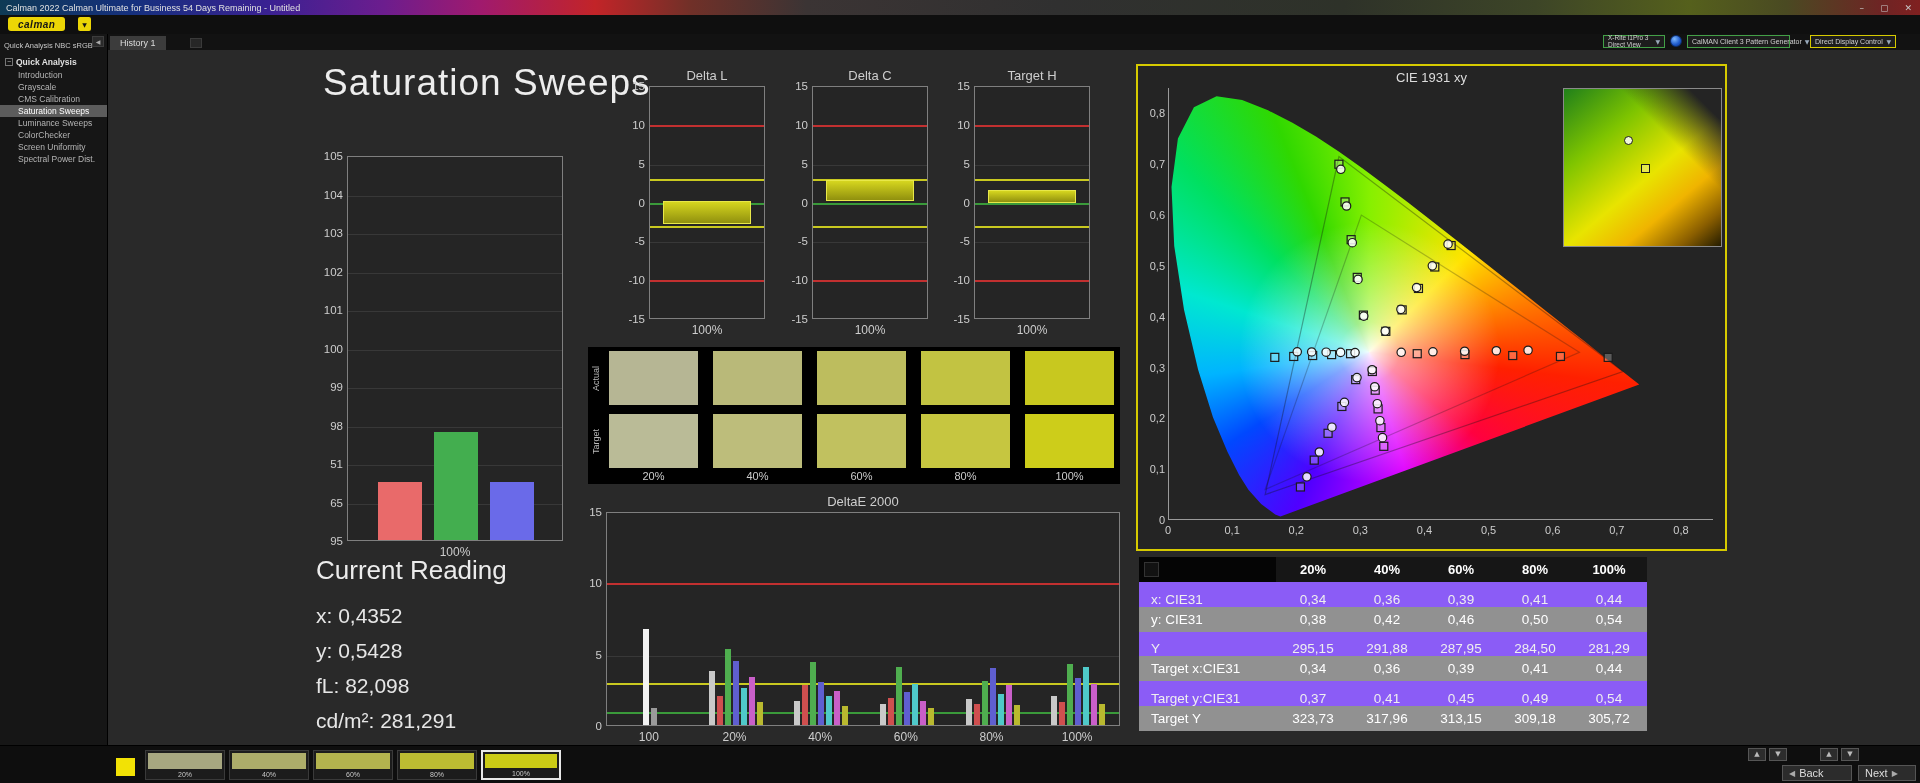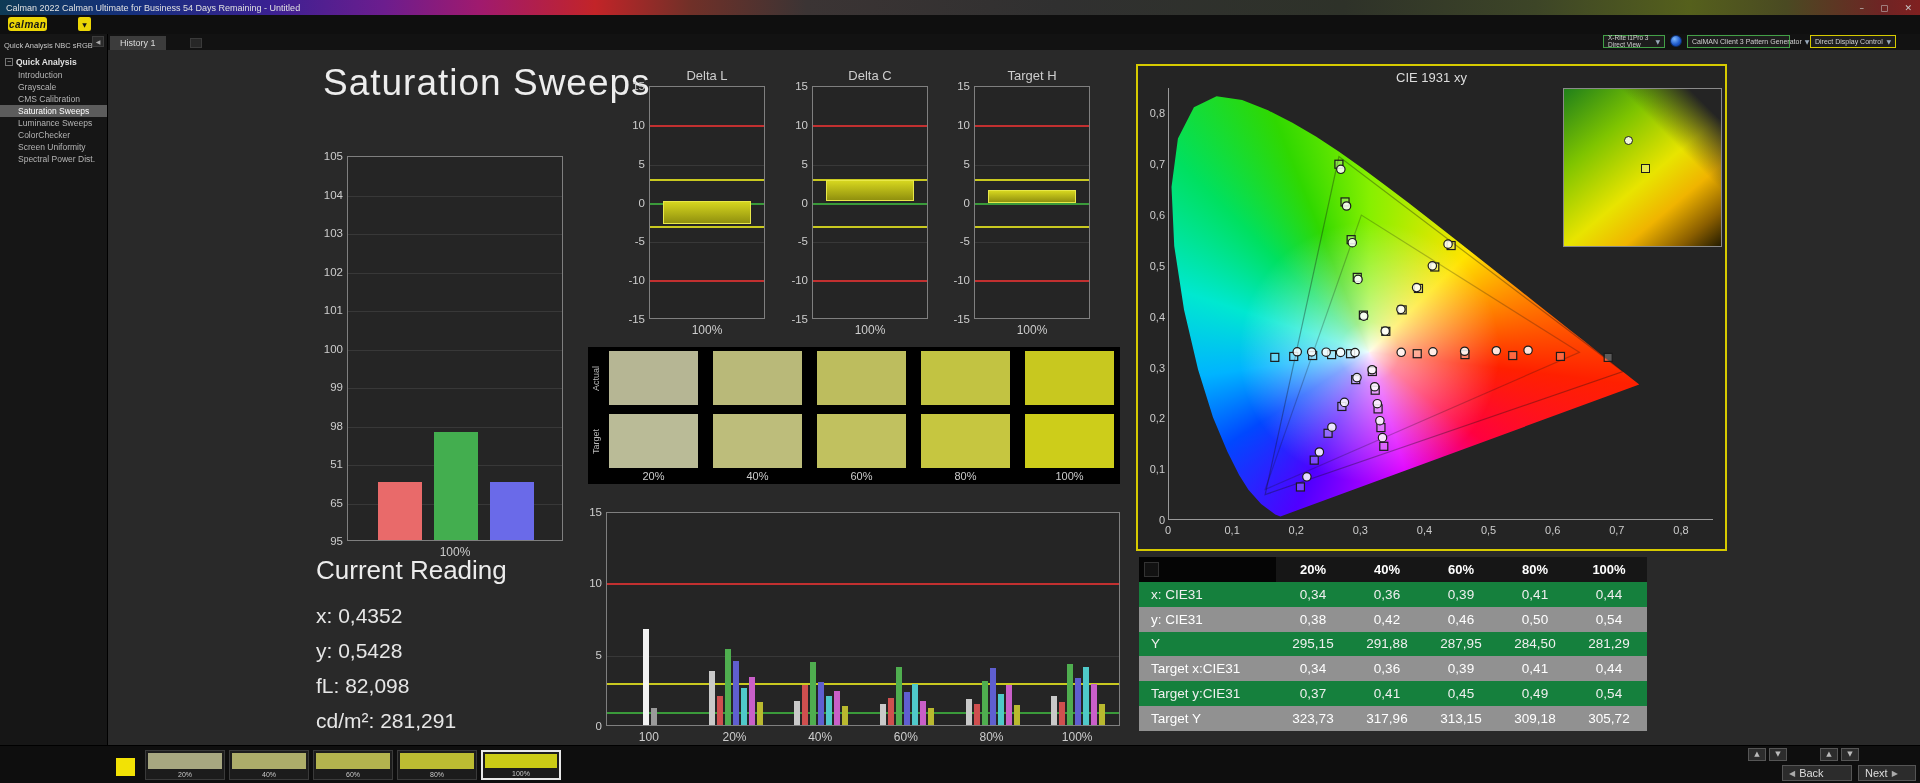--- a/index.html
+++ b/index.html
@@ -9,21 +9,21 @@
   
   .titlebar { position:absolute; left:0; top:0; width:1920px; height:15px; display:flex; align-items:center;
     background:linear-gradient(90deg,#0e3a55 0%,#16307e 7%,#3a2192 14%,#6c1d8e 20%,#a01a6e 25%,#c22428 31%,#703028 36%,#3b3434 42%,#303030 55%,#2e3229 70%,#3d4527 80%,#55601c 88%,#4a4a22 93%,#6e2424 98%,#802020 100%); }
   .title-text { font-size:9px; color:#e0e0e0; padding-left:6px; white-space:nowrap; }
   .win-controls { position:absolute; right:8px; top:0; height:15px; display:flex; gap:16px; align-items:center; font-size:9px; color:#c8c8c8; }
   .win-controls span { cursor:default; }
 
   
   .menubar { position:absolute; left:0; top:15px; width:1920px; height:19px; background:#0f0f0f; }
   .logo { position:absolute; left:8px; top:2px; height:14px; background:#ecd605; border-radius:3px; display:flex; align-items:center;
-    padding:0 1px; color:#151515; font-weight:bold; font-style:italic; font-size:10px; letter-spacing:.5px; }
+    padding:0 10px; color:#151515; font-weight:bold; font-style:italic; font-size:10px; letter-spacing:.5px; }
   .logo-caret { position:absolute; left:78px; top:2px; width:13px; height:14px; background:#ecd605; border-radius:2px;
     color:#151515; font-size:6px; display:flex; align-items:center; justify-content:center; }
 
   
   .tabbar { position:absolute; left:108px; top:34px; width:1812px; height:16px; background:#121212; }
   .tab { position:absolute; left:2px; top:2px; height:14px; background:#3c3c3c; color:#ddd; font-size:9px; display:flex; align-items:center; padding:0 10px; }
   .tab-stub { position:absolute; left:82px; top:4px; width:12px; height:10px; background:#262626; border:1px solid #3a3a3a; }
   .dev-btn { position:absolute; top:1px; height:13px; display:flex; align-items:center; gap:3px; padding:0 4px;
     background:#1d1d1d; font-size:7px; color:#d0d0d0; white-space:nowrap; }
   .dev-btn .caret { font-size:6px; color:#9ab; margin-left:auto; }
@@ -104,21 +104,21 @@
   .inset-circle { position:absolute; left:38%; top:30%; width:9px; height:9px; border-radius:50%; border:1.5px solid #1b1b1b; background:rgba(255,255,255,.85); }
   .inset-square { position:absolute; left:49%; top:48%; width:9px; height:9px; border:1.5px solid #1b1b1b; background:rgba(255,255,255,.3); }
 
   
   #data-table { position:absolute; left:1031px; top:507px; width:508px; background:#101010; }
   .t-head { display:flex; height:25px; background:#161616; align-items:center; font-weight:bold; font-size:13px; color:#fff; }
   .th-cell { text-align:center; }
   .th-first { height:100%; background:#050505; display:flex; align-items:center; padding-left:5px; }
   .corner-box { width:15px; height:15px; background:#121212; border:1px solid #333; }
   .t-row { display:flex; height:24.8px; align-items:center; font-size:13.5px; }
-  .t-dark { background:#15803d; color:#efefef; }
+  .t-dark { background:#8b5cf6; color:#efefef;align-items:flex-end; }
   .t-gray { background:#919191; color:#fff; }
   .t-label { padding-left:12px; white-space:nowrap; }
   .t-cell { text-align:center; }
 
   
   .bottombar { position:absolute; left:0; top:745px; width:1920px; height:38px; background:#0e0e0e; border-top:1px solid #000; }
   .layout-chip { position:absolute; left:116px; top:12px; width:19px; height:18px; background:#f2e205; }
   .thumb { position:absolute; top:4px; width:80px; height:30px; background:#1c1c1c; border:1px solid #3a3a3a; }
   .thumb.sel { border:2px solid #e8e8e8; }
   .thumb-swatch { position:absolute; left:2px; right:2px; top:2px; bottom:10px; }
@@ -311,20 +311,21 @@
         <div class="swatch" style="left: 229px; top: 67px; background: rgb(193, 193, 95);"></div>
         <div class="swatch" style="left: 333px; top: 67px; background: rgb(198, 198, 64);"></div>
         <div class="swatch" style="left: 437px; top: 67px; background: rgb(205, 205, 26);"></div>
         <div class="swatch-label" style="left: 21px;">20%</div>
         <div class="swatch-label" style="left: 125px;">40%</div>
         <div class="swatch-label" style="left: 229px;">60%</div>
         <div class="swatch-label" style="left: 333px;">80%</div>
         <div class="swatch-label" style="left: 437px;">100%</div>
       </div>
 
+    <div class="chart-title" id="de-title">DeltaE 2000</div>
     <div class="plot" id="de-plot">
         <div class="y-lab" style="top: 207px;">0</div>
         <div class="grid-h" style="top: 142.667px;"></div>
         <div class="y-lab" style="top: 135.667px;">5</div>
         <div class="grid-h" style="top: 71.3333px;"></div>
         <div class="y-lab" style="top: 64.3333px;">10</div>
         <div class="y-lab" style="top: -7px;">15</div>
         <div class="ref-line" style="top: 70.3333px; background: rgb(194, 48, 48);"></div>
         <div class="ref-line" style="top: 170.2px; background: rgb(201, 201, 32);"></div>
         <div class="ref-line" style="top: 198.733px; background: rgb(58, 154, 58);"></div>

